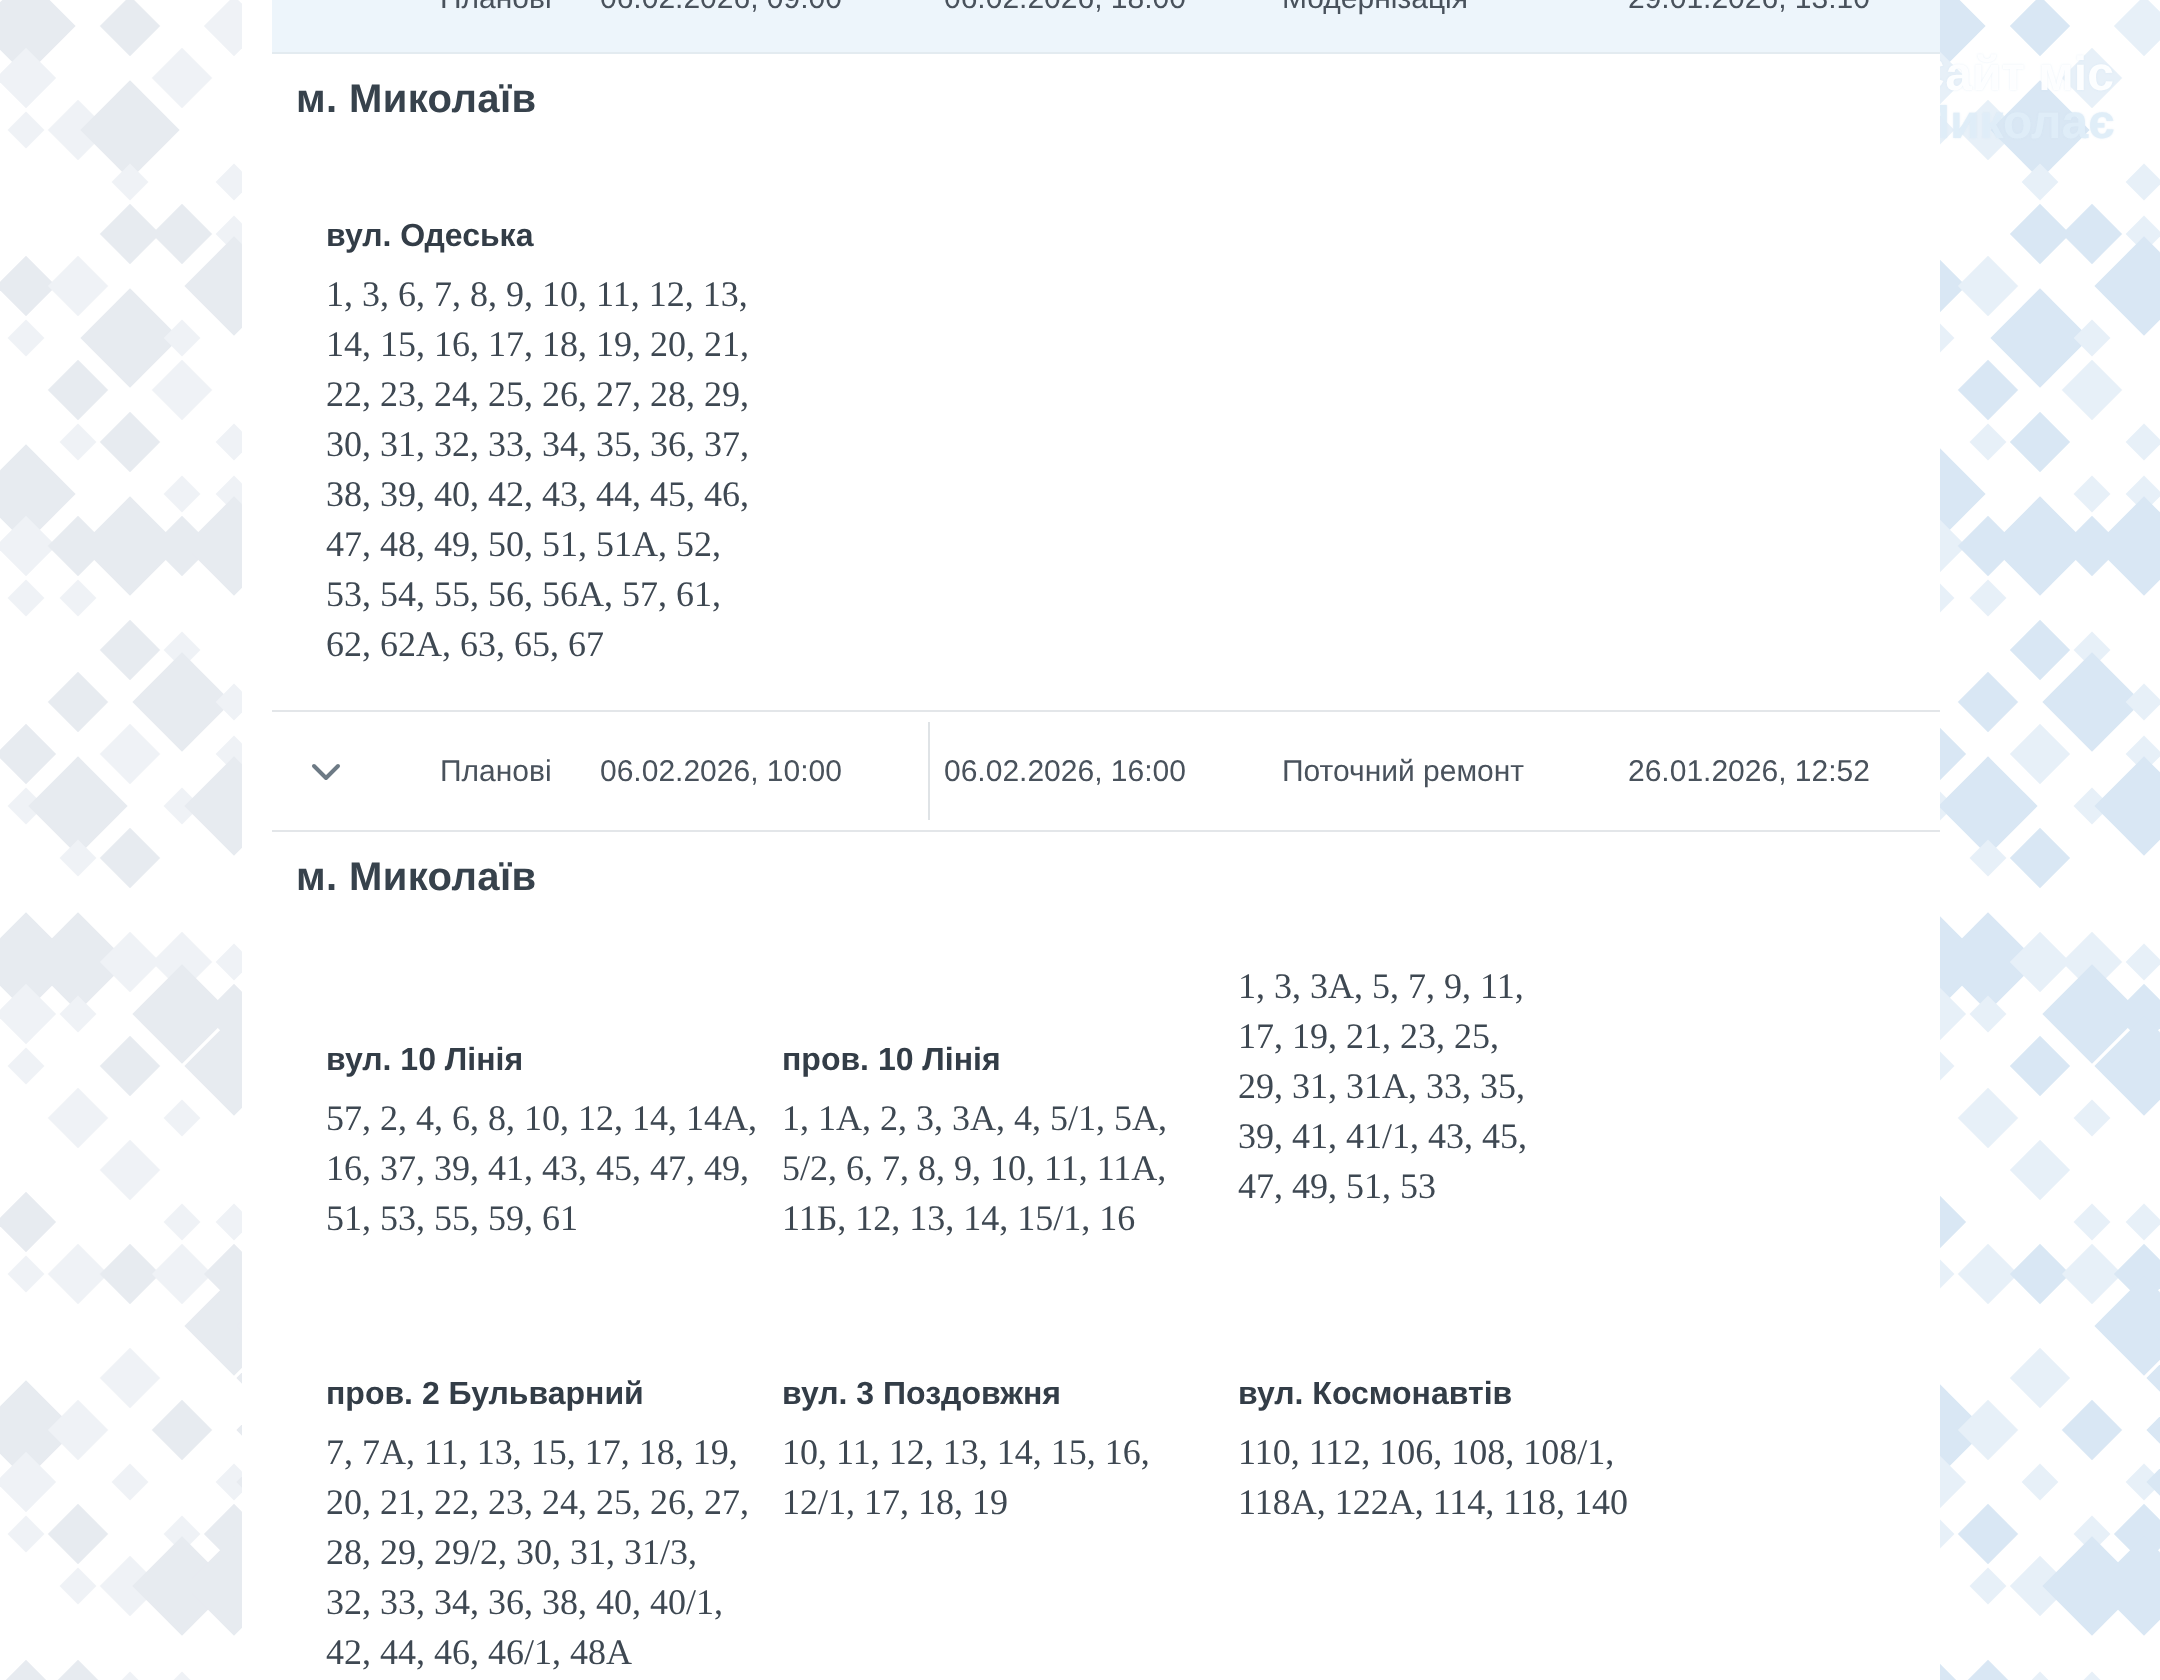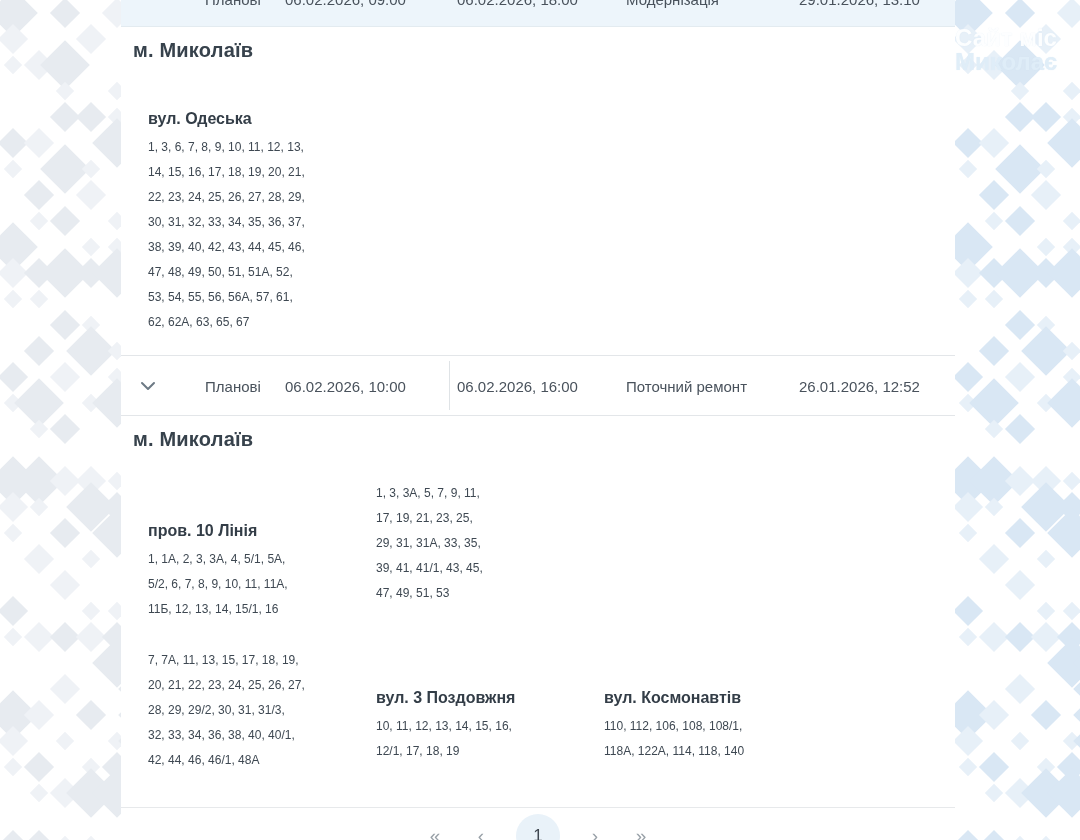--- a/index.html
+++ b/index.html
@@ -18,21 +18,21 @@
     position:absolute;left:955px;top:26px;width:125px;
     font-size:24px;line-height:24px;font-weight:700;
     color:rgba(255,255,255,0.92);
     text-shadow:0 0 1px rgba(210,228,243,0.6);
     pointer-events:none;white-space:nowrap;overflow:hidden;
   }
   .watermark .wm2{color:rgba(223,237,248,0.95);}
   #logo-triangle{position:absolute;left:936px;top:28px;}
   
   .card{
-    position:absolute;left:121px;top:0;width:834px;height:840px;
+    position:absolute;left:136px;top:0;width:834px;height:840px;
     background:#ffffff;overflow:hidden;
   }
   
   .partial-row{
     position:relative;height:26px;overflow:hidden;
     background:var(--accent-row-bg);
     border-bottom:1px solid #e3ebf0;
   }
   .partial-row .cell{position:absolute;top:-9px;font-size:15px;color:#49525c;white-space:nowrap;}
   
@@ -56,22 +56,23 @@
   
   .city{
     margin:11px 0 0 12px;font-size:20px;line-height:24px;
     font-weight:700;color:#37424c;letter-spacing:.2px;
   }
   .city.second{margin-top:11px;}
   
   .street-single{margin:22px 0 0 27px;}
   .street-name{font-size:16px;line-height:19px;font-weight:700;color:#333d47;margin-top:47px;}
   .street-nums{
-    margin-top:7px;font-size:12px;line-height:25px;color:#3e4852;
+    margin-top:7px;font-size:18px;line-height:25px;color:#3e4852;
     white-space:pre;
+    font-family:Liberation Serif, serif;
   }
   
   .street-grid{
     display:flex;align-items:flex-start;
     padding-left:27px;overflow:hidden;
   }
   .street-grid.r1{margin-top:23px;min-height:151px;}
   .street-grid.r2{margin-top:16px;min-height:145px;}
   .street-col{flex:0 0 228px;width:228px;}
   
@@ -367,36 +368,43 @@
     <span class="vdiv"></span>
     <span class="cell c-end">06.02.2026, 16:00</span>
     <span class="cell c-work">Поточний ремонт</span>
     <span class="cell c-created">26.01.2026, 12:52</span>
   </div>
 
   <div class="city second">м. Миколаїв</div>
 
   <div class="street-grid r1">
     <div class="street-col">
+      <div class="street-name">вул. 10 Лінія</div>
+      <div class="street-nums">57, 2, 4, 6, 8, 10, 12, 14, 14А,
+16, 37, 39, 41, 43, 45, 47, 49,
+51, 53, 55, 59, 61</div>
+    </div>
+    <div class="street-col">
       <div class="street-name">пров. 10 Лінія</div>
       <div class="street-nums">1, 1А, 2, 3, 3А, 4, 5/1, 5А,
 5/2, 6, 7, 8, 9, 10, 11, 11А,
 11Б, 12, 13, 14, 15/1, 16</div>
     </div>
     <div class="street-col">
       <div class="street-nums">1, 3, 3А, 5, 7, 9, 11,
 17, 19, 21, 23, 25,
 29, 31, 31А, 33, 35,
 39, 41, 41/1, 43, 45,
 47, 49, 51, 53</div>
     </div>
   </div>
 
   <div class="street-grid r2">
     <div class="street-col">
+      <div class="street-name">пров. 2 Бульварний</div>
       <div class="street-nums">7, 7А, 11, 13, 15, 17, 18, 19,
 20, 21, 22, 23, 24, 25, 26, 27,
 28, 29, 29/2, 30, 31, 31/3,
 32, 33, 34, 36, 38, 40, 40/1,
 42, 44, 46, 46/1, 48А</div>
     </div>
     <div class="street-col">
       <div class="street-name">вул. 3 Поздовжня</div>
       <div class="street-nums">10, 11, 12, 13, 14, 15, 16,
 12/1, 17, 18, 19</div>

